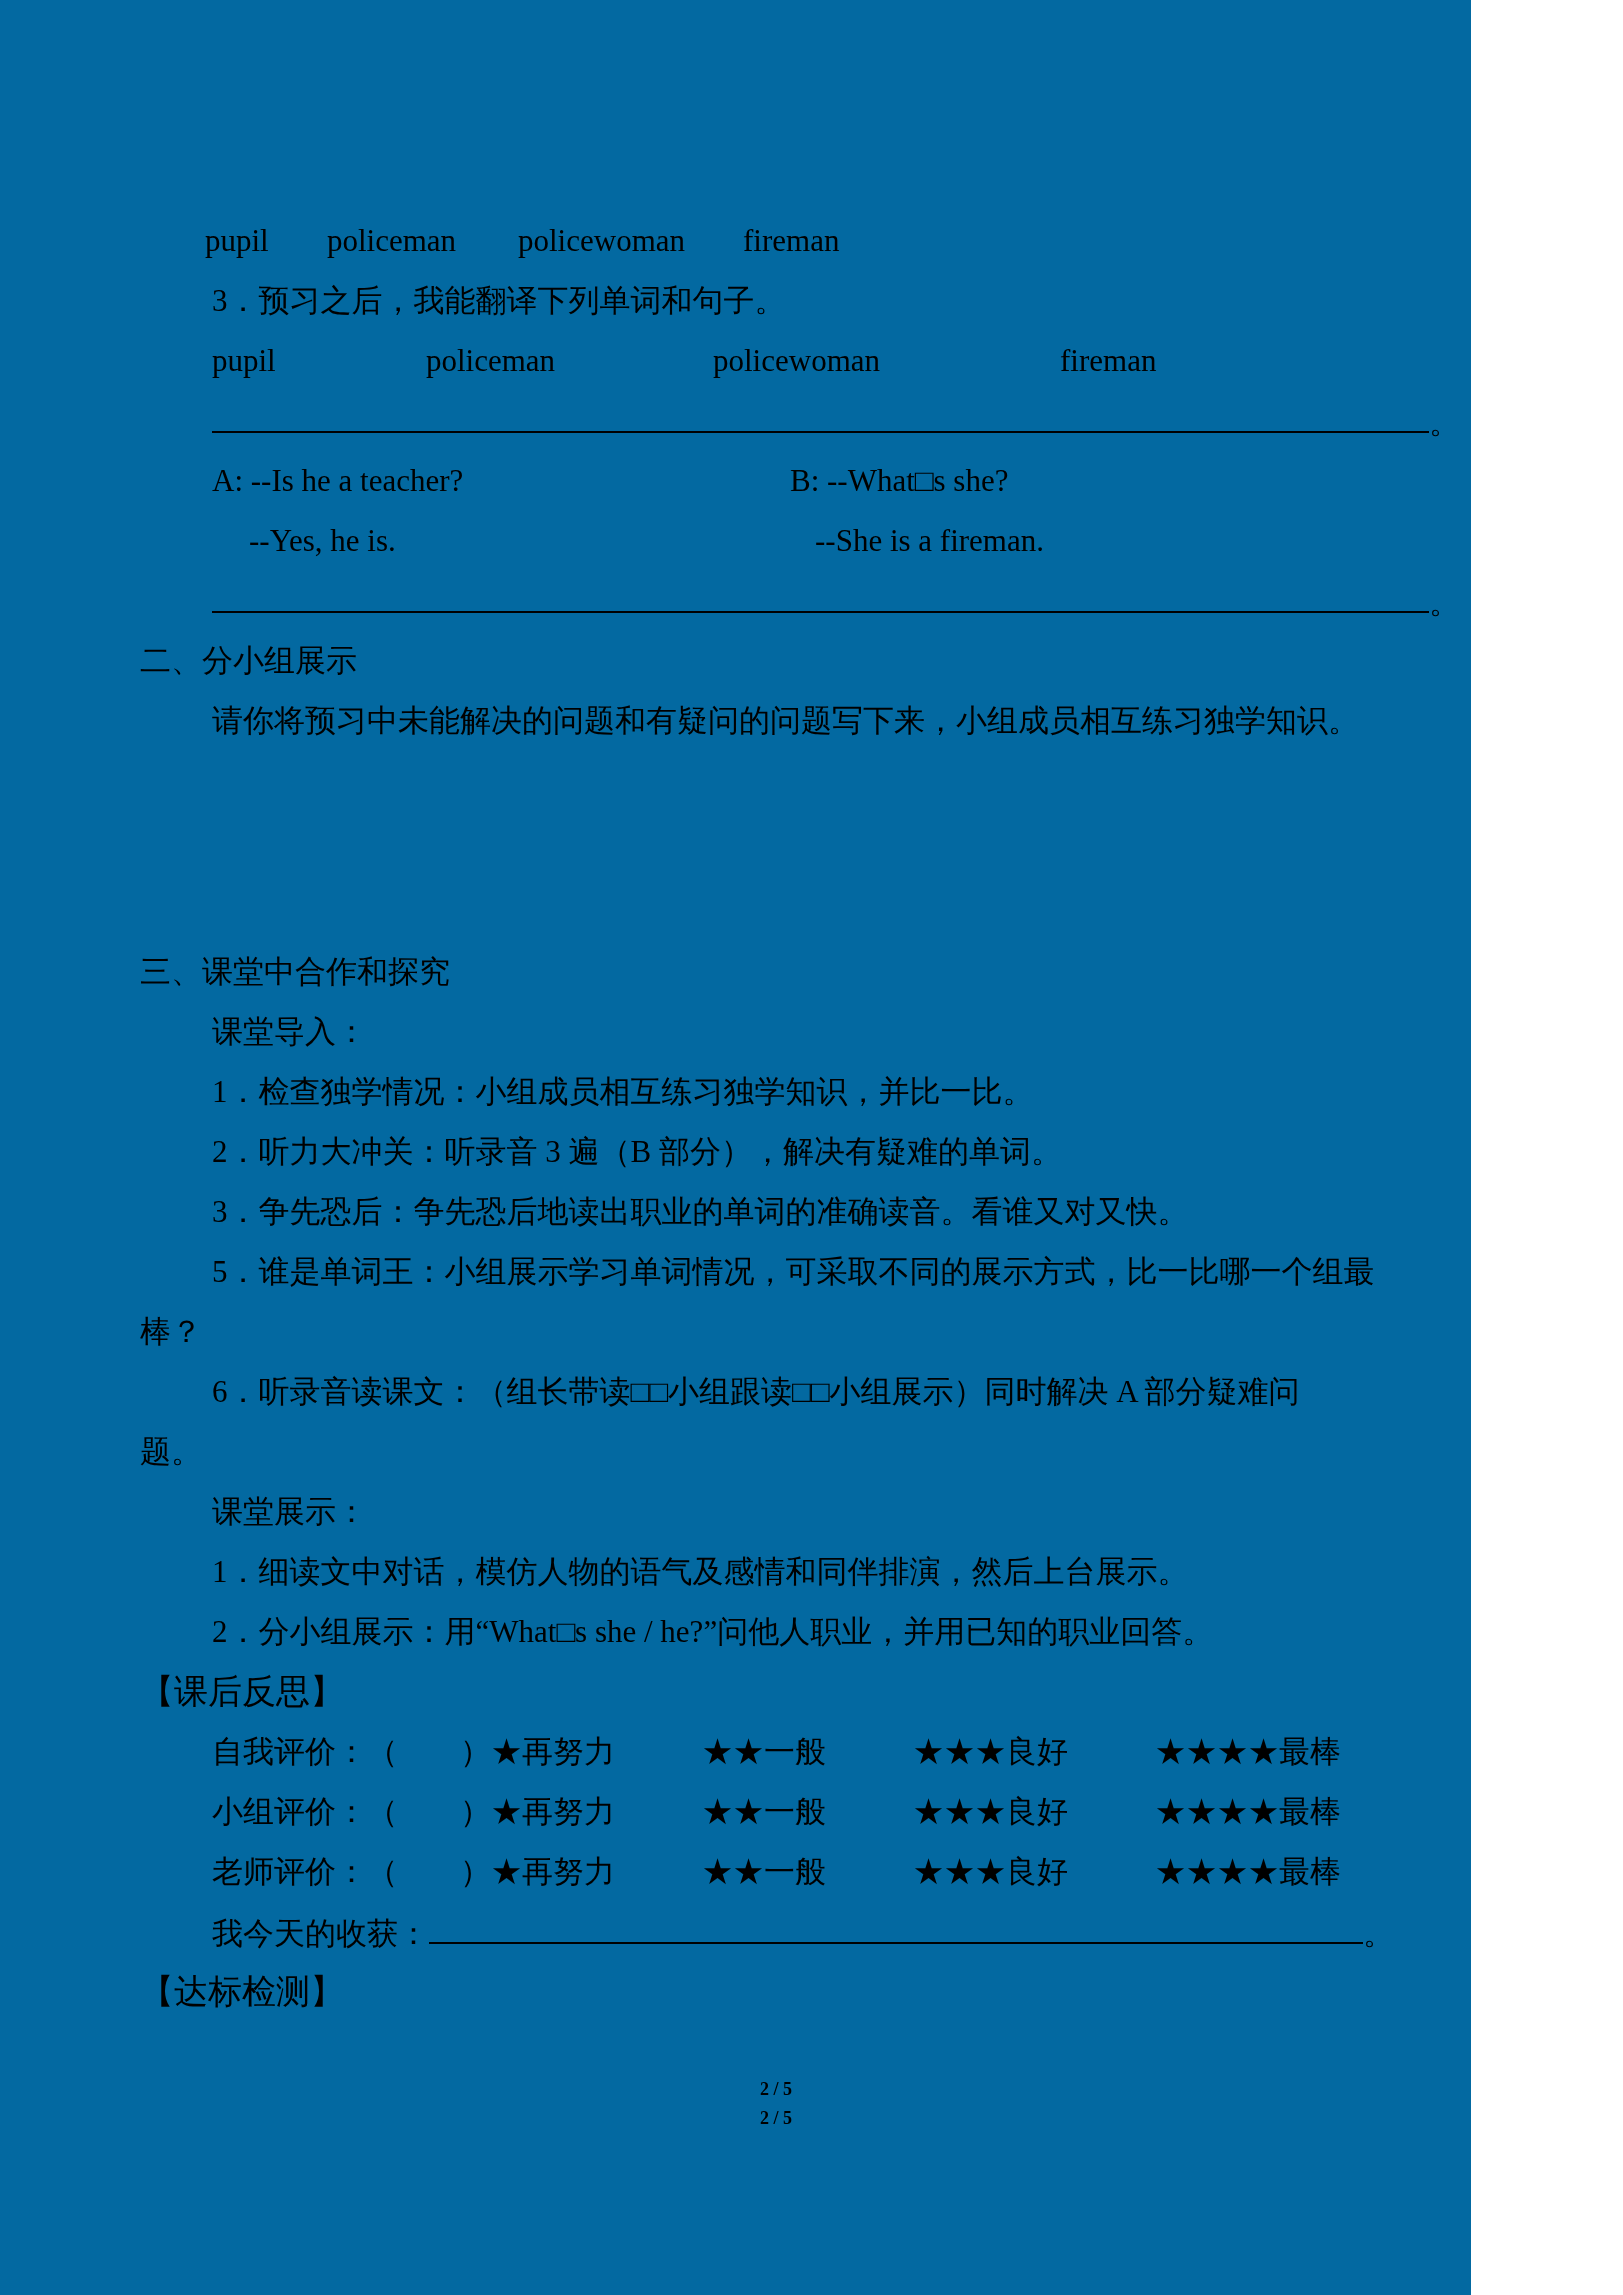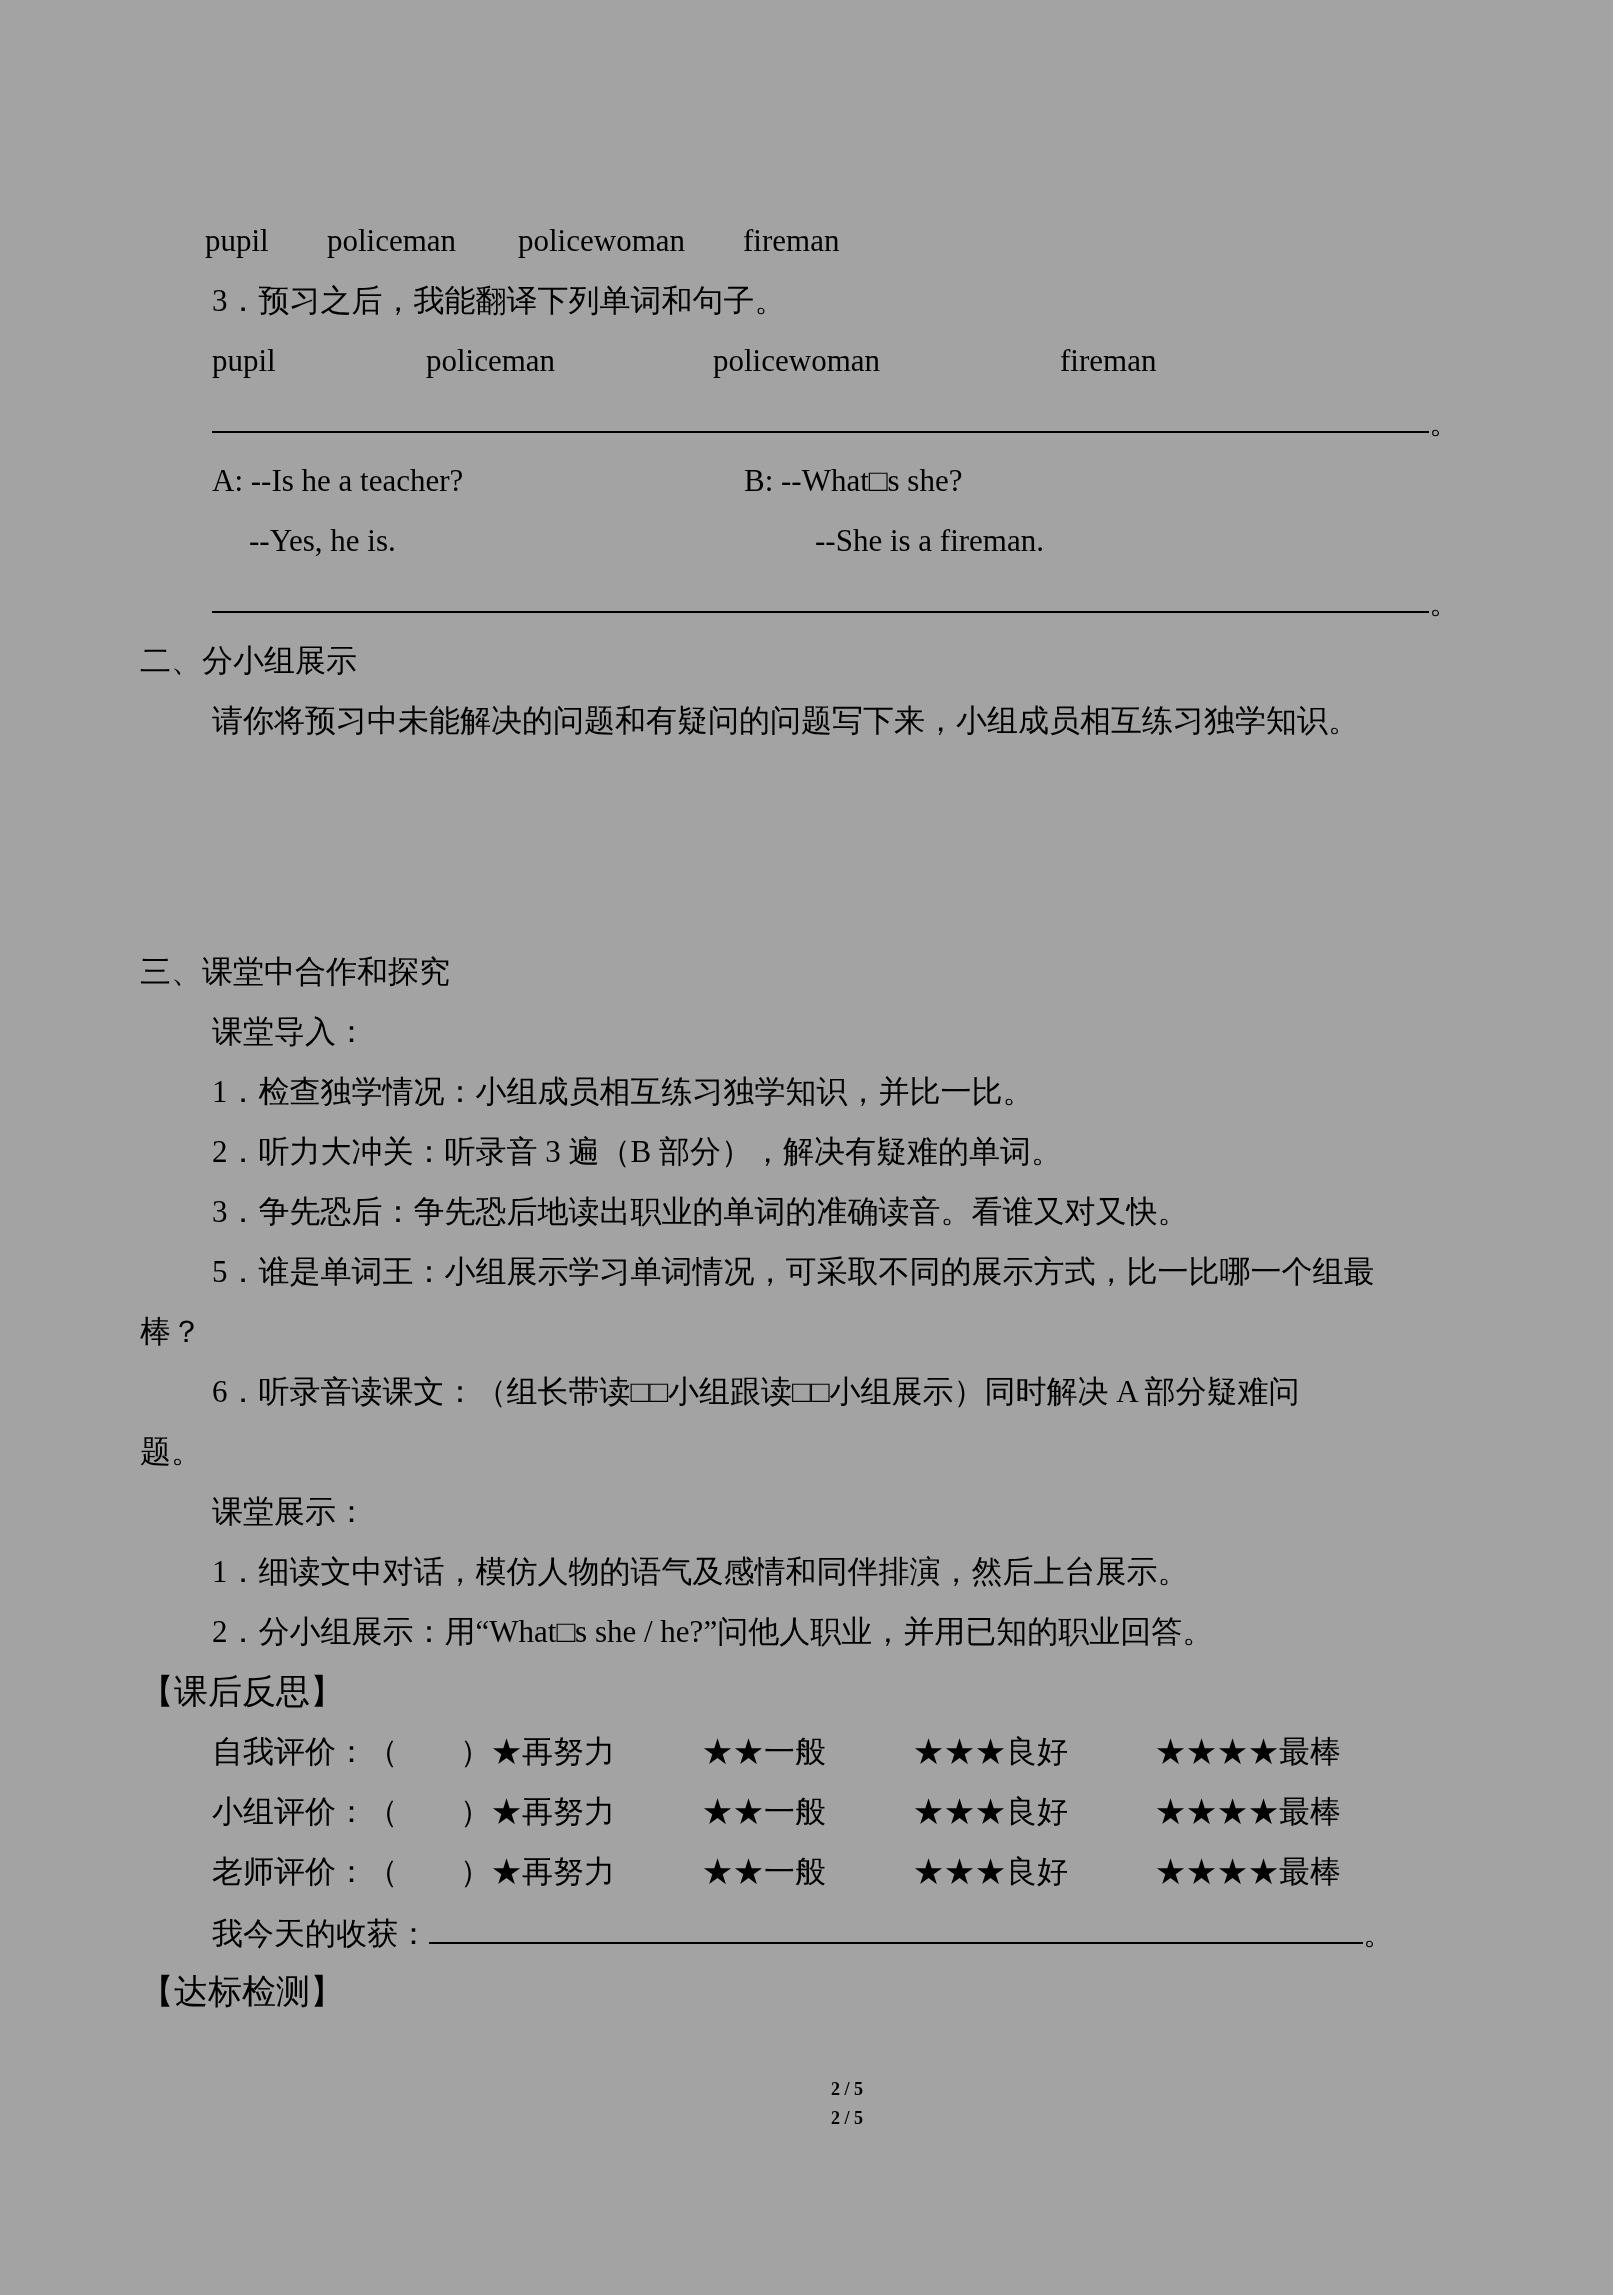--- a/index.html
+++ b/index.html
@@ -1,20 +1,20 @@
 <!DOCTYPE html>
 <html style="font-size:11px"><head>
 <meta charset="utf-8">
 <style>
   html,body{margin:0;padding:0;background:#ffffff;}
   .page{
     position:relative;
-    width:1613px;height:2295px;
+    width:1471px;height:2295px;
     box-sizing:border-box;
-    background:#a3a3a3;
+    background:#0369a1;
     padding:211px 59px 0 140px;
     font-family:"Liberation Serif","DejaVu Serif",serif;
     font-size:31px;color:#000;
   }
   .page p{margin:0;height:60px;line-height:60px;white-space:nowrap;}
   .indent{padding-left:72px;}
   .rel{position:relative;}
   .abs{position:absolute;top:0;}
   .blank{
     display:inline-block;width:1217px;height:40px;
@@ -50,21 +50,21 @@
     <span class="abs" style="left:573px">policewoman</span>
     <span class="abs" style="left:920px">fireman</span>
   </p>
 
   <p class="indent">
     <span class="blank"></span><span>。</span>
   </p>
 
   <p class="rel">
     <span class="abs" style="left:72px">A: --Is he a teacher?</span>
-    <span class="abs" style="left:604px">B: --What□s she?</span>
+    <span class="abs" style="left:650px">B: --What□s she?</span>
   </p>
 
   <p class="rel">
     <span class="abs" style="left:109px">--Yes, he is.</span>
     <span class="abs" style="left:675px">--She is a fireman.</span>
   </p>
 
   <p class="indent">
     <span class="blank"></span><span>。</span>
   </p>

